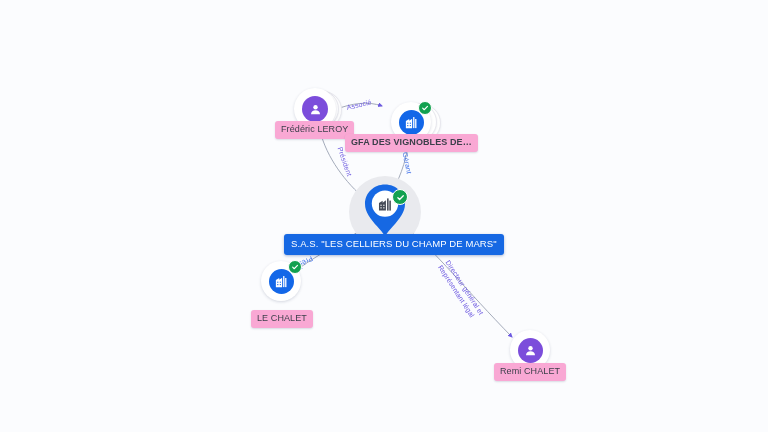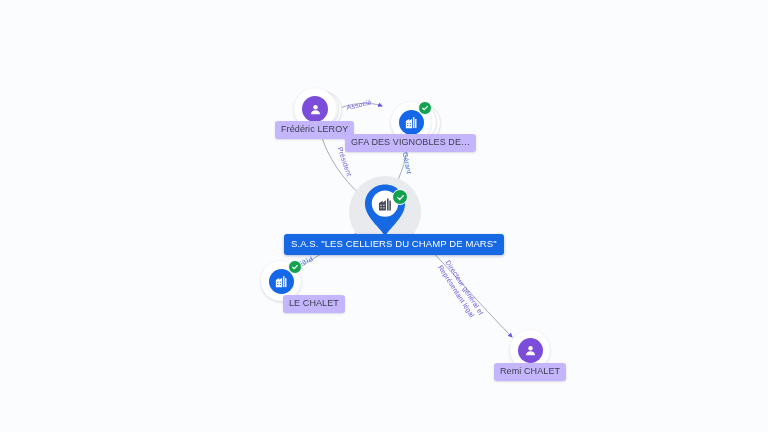--- a/index.html
+++ b/index.html
@@ -80,21 +80,21 @@
   }
   .pin-wrap { position: absolute; }
 
   
   .node-label {
     position: absolute;
     white-space: nowrap;
     font-size: 9px;
     line-height: 1;
     color: #3b3f4a;
-    background: #c4b5fd;
+    background: #f9a8d4;
     border-radius: 3px;
     padding: 4px 6px 5px 6px;
     box-shadow: 0 1px 2px rgba(40,50,90,0.16);
     letter-spacing: 0.1px;
   }
   .node-label.focus {
     background: #1668e3;
     color: #ffffff;
     font-size: 9.5px;
     padding: 5px 7px 6px 7px;
@@ -179,21 +179,21 @@
           <rect x="5.2" y="16" width="1.7" height="1.9" fill="#1367e8"></rect>
           <rect x="9.3" y="16" width="1.7" height="1.9" fill="#1367e8"></rect>
         </svg>
       </div>
       <div class="verified-badge" style="right:-1px; top:-1px; width:12px; height:12px;">
         <svg width="8" height="8" viewBox="0 0 24 24" aria-hidden="true">
           <path d="M5 12.6l4.6 4.6L19.4 7.4" fill="none" stroke="#ffffff" stroke-width="3.4" stroke-linecap="round" stroke-linejoin="round"></path>
         </svg>
       </div>
     </div>
-    <div class="node-label" style="left:-66px; top:12px;">GFA DES VIGNOBLES DE…</div>
+    <div class="node-label" style="left:-66px; top:12px;font-weight:bold;">GFA DES VIGNOBLES DE…</div>
   </div>
 
   <div class="node" style="left:385px; top:212px;">
     <div class="pin-halo" style="left:-36px; top:-36px; width:72px; height:72px;"></div>
     <div class="pin-wrap" style="left:-24px; top:-30px; width:48px; height:60px;">
       <svg width="48" height="60" viewBox="0 0 48 60" aria-hidden="true">
         <path d="M24 2.5c-11.3 0-20 8.6-20 19.4 0 8 5.2 14.6 12.3 22.6 2.9 3.2 5.6 6.4 7.7 9.6 2.1-3.2 4.8-6.4 7.7-9.6C38.8 36.5 44 29.9 44 21.9 44 11.1 35.3 2.5 24 2.5z" fill="#1668e3"></path>
         <circle cx="24" cy="21.6" r="13.2" fill="#ffffff"></circle>
       </svg>
       <div style="position:absolute; left:15px; top:13px; width:18px; height:18px; display:flex; align-items:center; justify-content:center;">
@@ -228,21 +228,21 @@
           <rect x="5.2" y="16" width="1.7" height="1.9" fill="#1367e8"></rect>
           <rect x="9.3" y="16" width="1.7" height="1.9" fill="#1367e8"></rect>
         </svg>
       </div>
       <div class="verified-badge" style="right:-1px; top:-1px; width:12px; height:12px;">
         <svg width="8" height="8" viewBox="0 0 24 24" aria-hidden="true">
           <path d="M5 12.6l4.6 4.6L19.4 7.4" fill="none" stroke="#ffffff" stroke-width="3.4" stroke-linecap="round" stroke-linejoin="round"></path>
         </svg>
       </div>
     </div>
-    <div class="node-label" style="left:-30px; top:14px;margin-left:32px;">LE CHALET</div>
+    <div class="node-label" style="left:-30px; top:29px;">LE CHALET</div>
   </div>
 
   <div class="node" style="left:530px; top:350px;">
     <div class="node-face" style="left:-20px; top:-20px; width:40px; height:40px;">
       <div class="disc person" style="width:25px; height:25px;">
         <svg width="15" height="15" viewBox="0 0 24 24" aria-hidden="true">
           <circle cx="12" cy="8.3" r="3.5" fill="#ffffff"></circle>
           <path d="M4.8 19.4c0-3.8 3.2-6.2 7.2-6.2s7.2 2.4 7.2 6.2z" fill="#ffffff"></path>
         </svg>
       </div>

